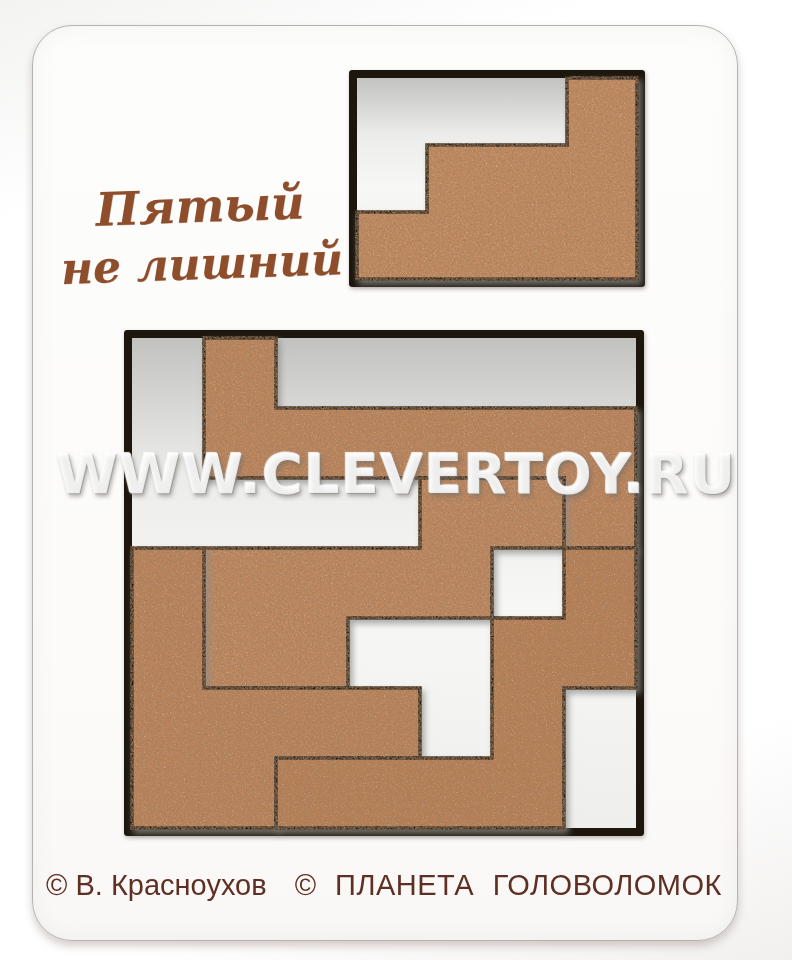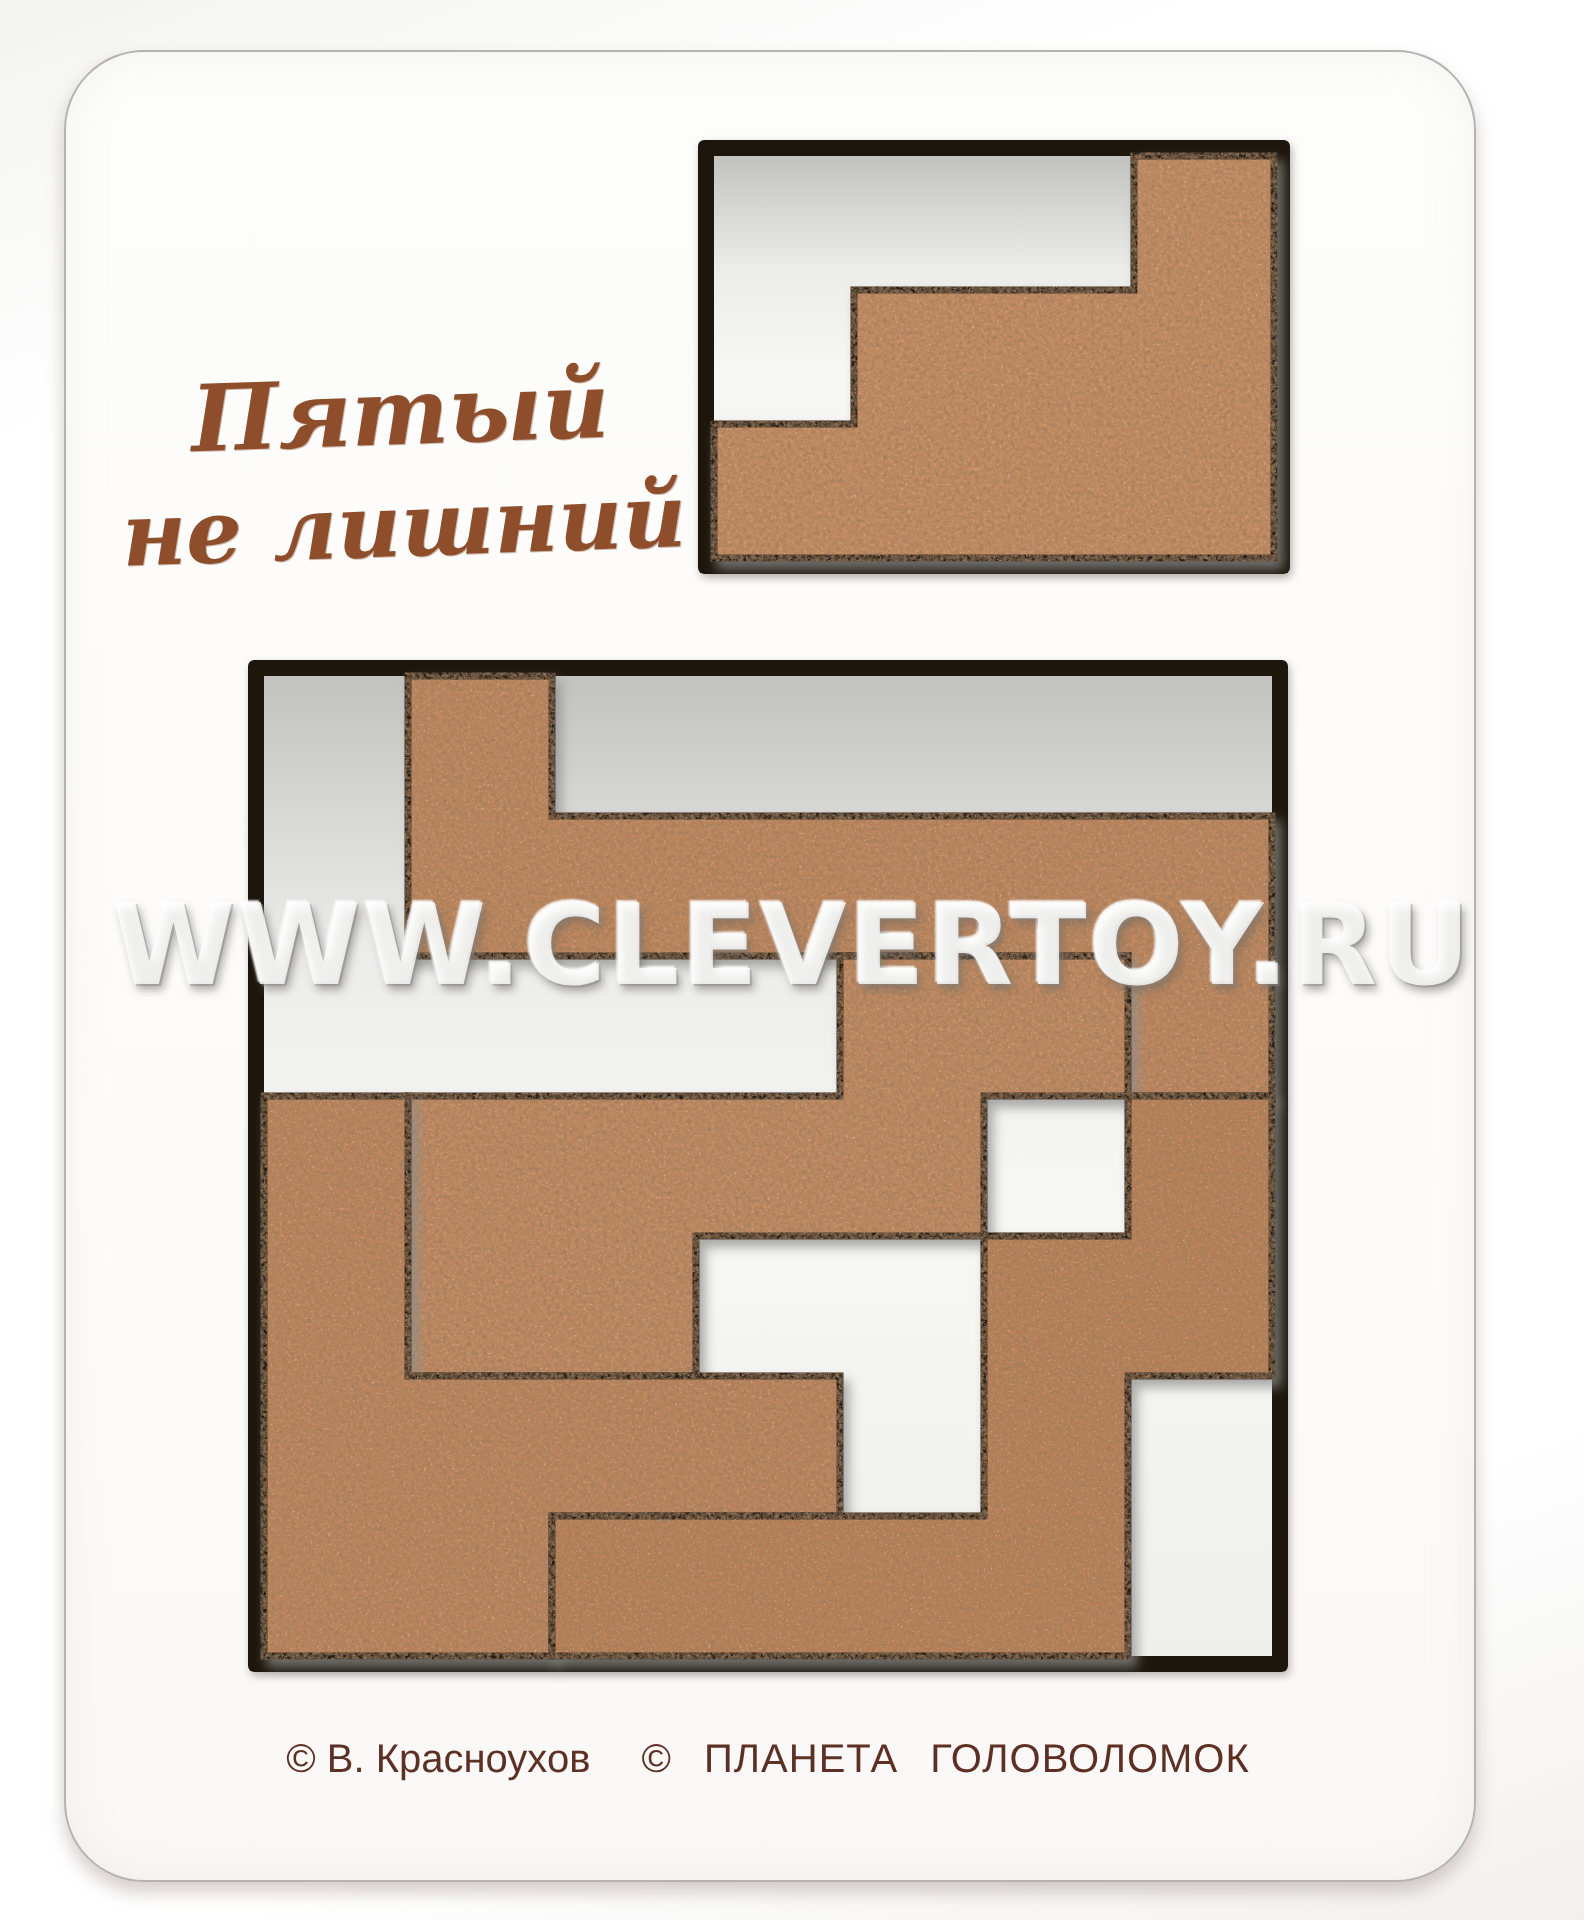--- a/index.html
+++ b/index.html
@@ -28,21 +28,21 @@
     position:absolute;left:0;top:441px;width:792px;text-align:center;
     font-family:"DejaVu Sans",sans-serif;font-weight:bold;
     font-size:56px;letter-spacing:1px;
     color:rgba(255,255,255,0.80);
     text-shadow:2px 3px 4px rgba(110,105,100,0.55), -1px -1px 1px rgba(255,255,255,0.95), 1px 1px 0 rgba(160,155,150,0.45);
     white-space:nowrap;
   }
   .copyright{
     position:absolute;left:32px;top:869px;width:704px;text-align:center;
     font-family:"Liberation Sans","DejaVu Sans",sans-serif;
-    font-size:20px;white-space:nowrap;
+    font-size:29px;white-space:nowrap;
   }
   .copyright .author{margin-right:20px;}
   .copyright .publisher{letter-spacing:0.5px;word-spacing:10px;}
 </style>
 </head>
 <body>
 
 <div class="board"></div>
 
 <svg id="puzzle-svg" width="792" height="960" viewBox="0 0 792 960">

